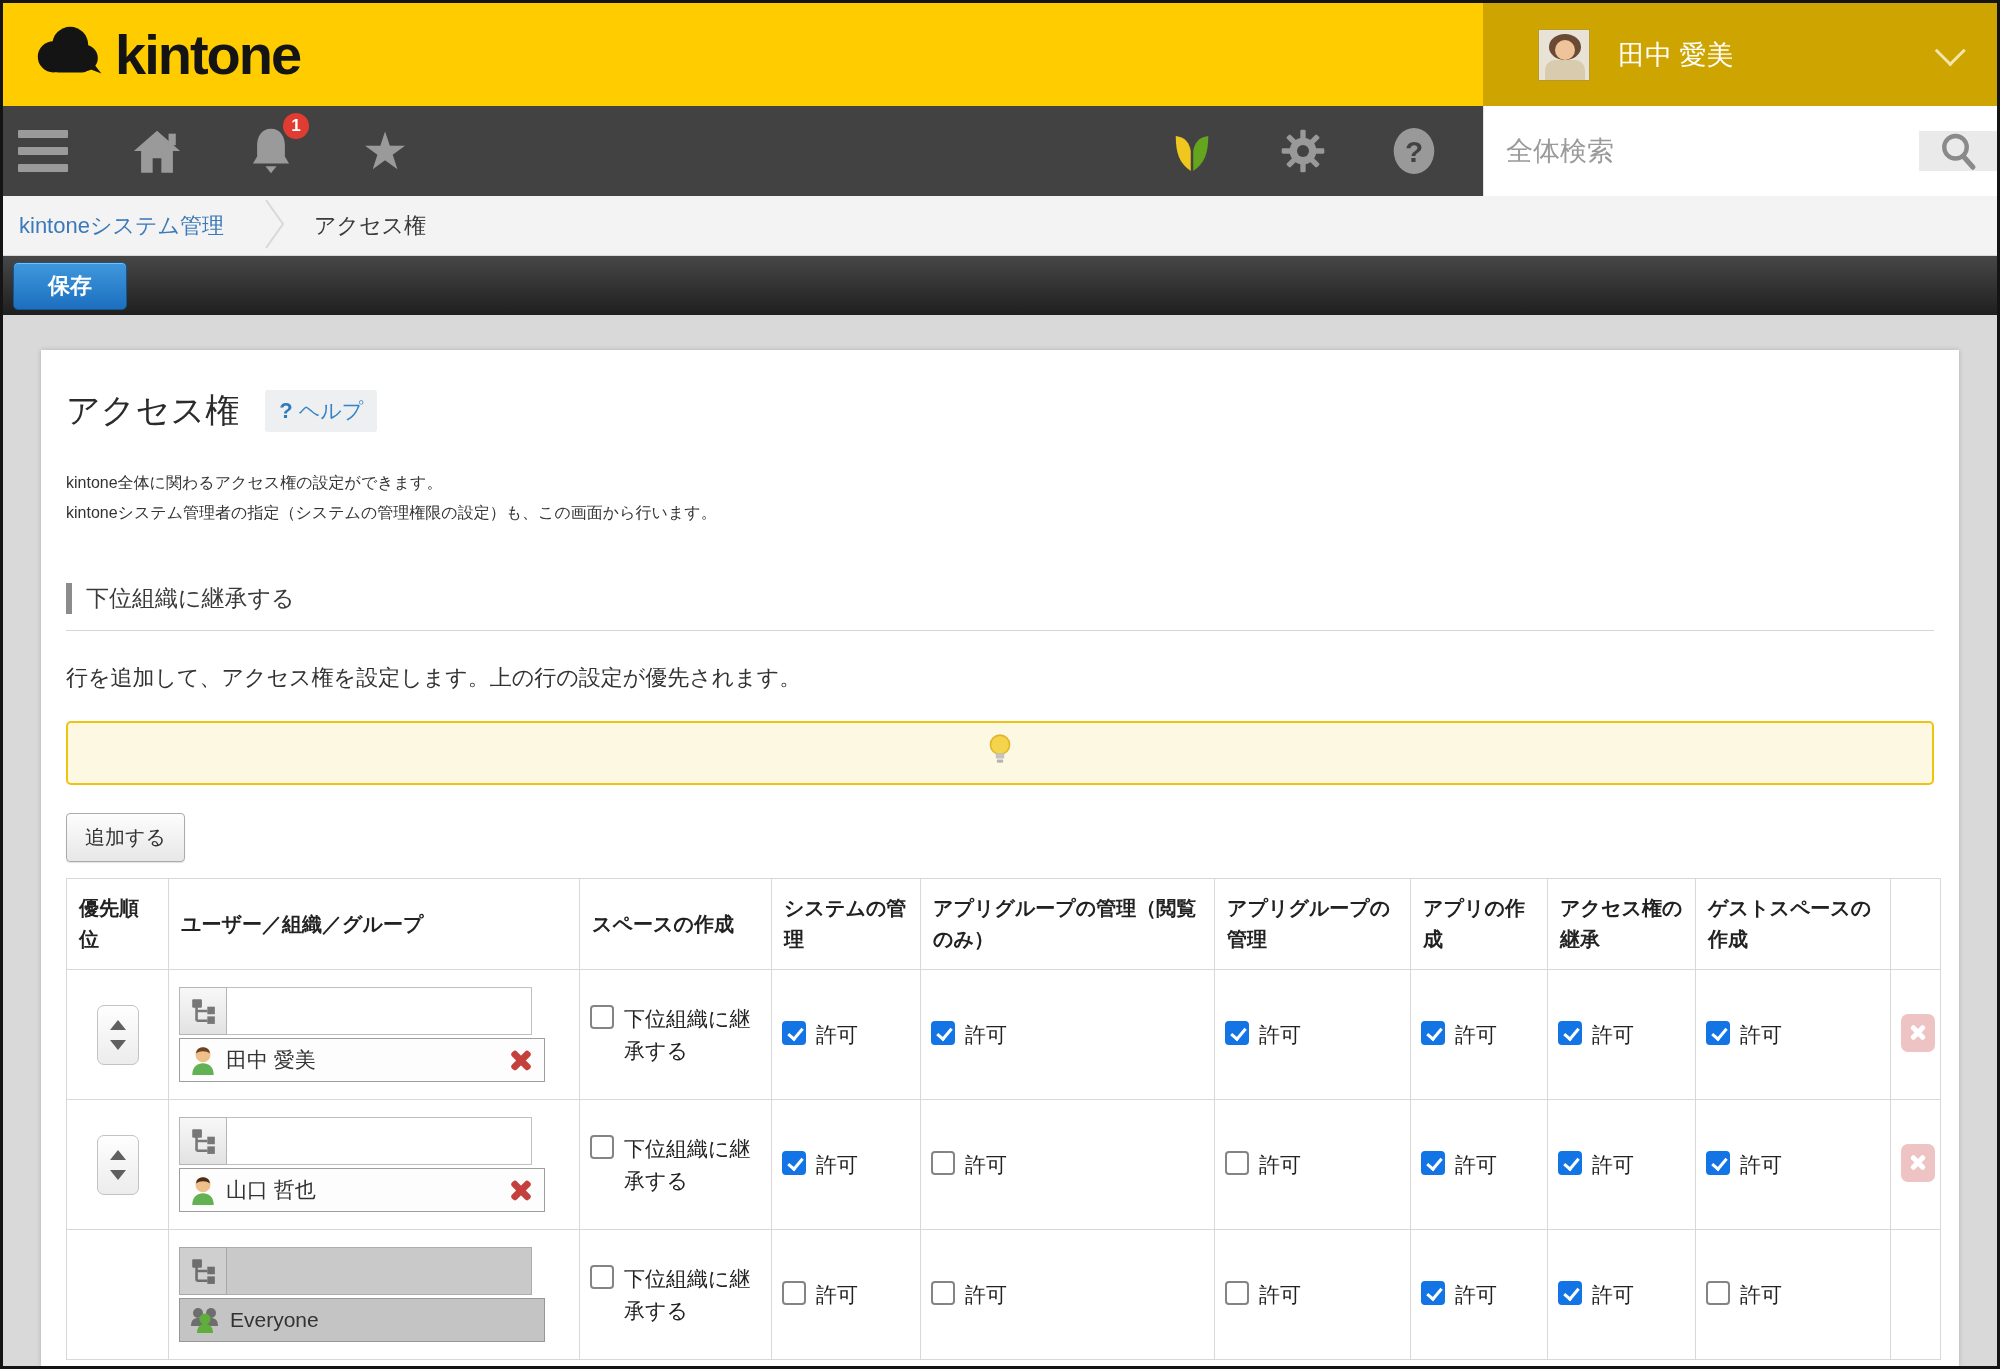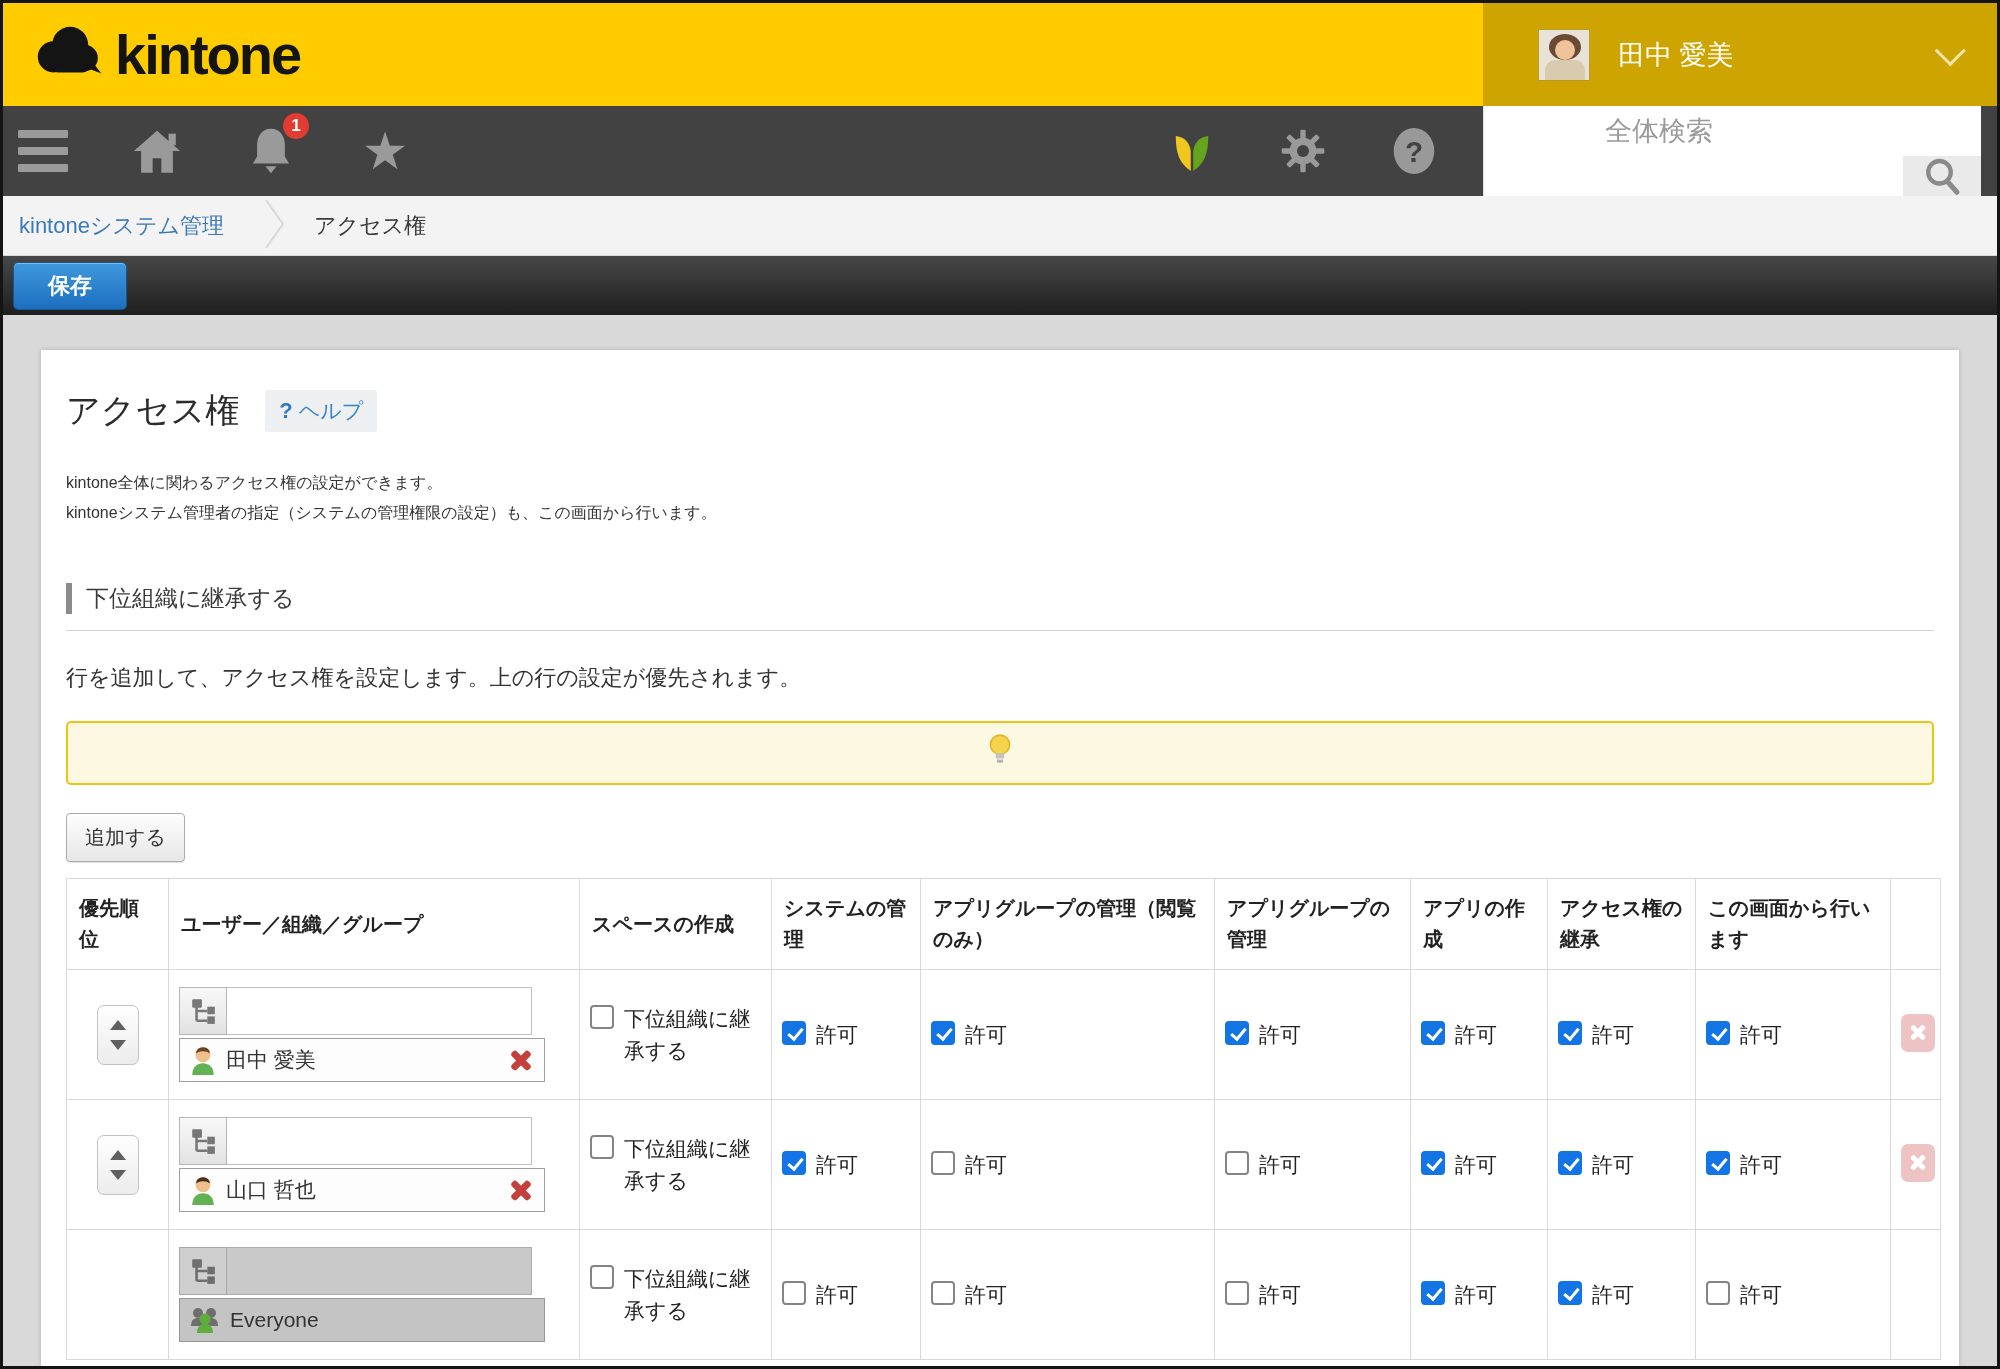--- a/index.html
+++ b/index.html
@@ -25,22 +25,22 @@
   .nav-bar { height:90px; background:#424242; position:relative; display:flex; align-items:center; }
   .nav-left { display:flex; align-items:center; gap:58px; margin-left:12px; }
   .nav-icon { width:56px; height:56px; display:flex; align-items:center; justify-content:center; position:relative; cursor:pointer; }
   .burger { display:flex; flex-direction:column; gap:9px; }
   .burger i { display:block; width:50px; height:8px; background:#9A9A9A; border-radius:1px; }
   .star-glyph { font-size:52px; color:#9A9A9A; line-height:1; }
   .badge { position:absolute; top:-10px; right:-10px; min-width:26px; height:26px; border-radius:13px;
            background:#E03C31; color:#fff; font-size:17px; font-weight:bold; display:flex; align-items:center; justify-content:center; padding:0 6px; }
   .nav-right { position:absolute; right:555px; display:flex; align-items:center; gap:55px; }
 
-  .search-area { position:absolute; top:103px; left:1480px; right:16px; height:90px; background:#FFFFFF;
-                 display:flex; align-items:flex-end; border-left:1px solid #E0E0E0;flex-direction:column; }
+  .search-area { position:absolute; top:103px; left:1480px; right:0; height:90px; background:#FFFFFF;
+                 display:flex; align-items:center; border-left:1px solid #E0E0E0; }
   .search-input { flex:1; border:none; outline:none; font-size:27px; padding:0 22px; color:#333;
                   font-family:"Liberation Sans", sans-serif; }
   .search-input::placeholder { color:#9A9A9A; }
   .search-btn { width:78px; background:#EAEAEA; border:none; display:flex; align-items:center; justify-content:center; cursor:pointer; }
 
   
   .crumb-bar { height:60px; background:#F3F3F3; border-bottom:1px solid #DADADA; display:flex; align-items:center; padding-left:16px; }
   .crumb-link { color:#3C79B8; font-size:22px; text-decoration:none; }
   .crumb-sep { margin:0 28px 0 40px; }
   .crumb-current { color:#3A3A3A; font-size:22px; }
@@ -283,21 +283,21 @@
         <thead>
           <tr>
             <th>優先順位</th>
             <th>ユーザー／組織／グループ</th>
             <th>スペースの作成</th>
             <th>システムの管理</th>
             <th>アプリグループの管理（閲覧のみ）</th>
             <th>アプリグループの管理</th>
             <th>アプリの作成</th>
             <th>アクセス権の継承</th>
-            <th>この画面から行います</th>
+            <th>ゲストスペースの作成</th>
             <th></th>
           </tr>
         </thead>
         <tbody>
 
           <tr>
             <td class="priority-cell">
               <span class="spinner">
                   <span class="tri-up"></span>
                   <span class="tri-down"></span>

